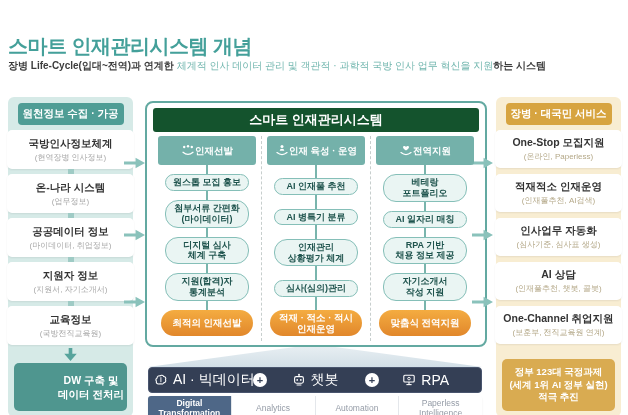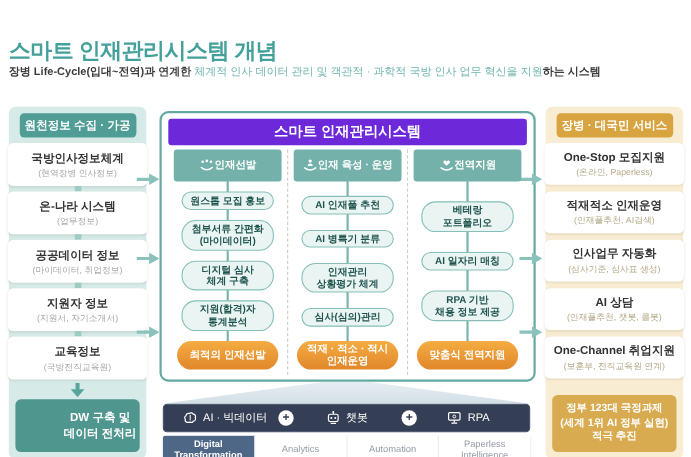--- a/index.html
+++ b/index.html
@@ -25,38 +25,38 @@
   .side-right .side-card { height:38px; margin-bottom:6px; }
   .side-right .side-card .s { color:#B4A888; }
   .conn { width:6px; height:5px; background:#9FCBC5; flex:none; }
   .arr-d { width:13px; height:13px; background:#57A49C; clip-path:polygon(36% 0,64% 0,64% 45%,98% 45%,50% 100%,2% 45%,36% 45%); margin:3px auto 2px; flex:none; }
   .side-foot { width:113px; border-radius:5px; color:#fff; font-size:10.5px; font-weight:700; text-align:center; display:flex; align-items:center; justify-content:center; white-space:pre-line; line-height:1.35; flex:1; }
   .side-left  .side-foot { background:#4F968F;padding-left:41px; }
   .side-right .side-foot { background:#D9AB51; font-size:9.5px; margin-top:9px; }
 
   
   .center-panel { position:absolute; left:145px; top:72px; width:342px; height:246px; background:#fff; border:2px solid #63A9A1; border-radius:8px; padding:5px 6px 4px; display:flex; flex-direction:column; }
-  .center-head { height:24px; background:#6d28d9; border-radius:3px; color:#fff; font-size:13px; font-weight:700; display:flex; align-items:center; justify-content:center; flex:none; }
+  .center-head { height:24px; background:#14532d; border-radius:3px; color:#fff; font-size:13px; font-weight:700; display:flex; align-items:center; justify-content:center; flex:none; }
   .cols { flex:1; display:flex; margin-top:4px; }
   .pcol { flex:1; position:relative; display:flex; flex-direction:column; align-items:center; padding:0 5px 2px; }
   .pcol:not(:last-child) { border-right:1px dashed #C7CECD; }
   .pcol .vline { position:absolute; left:50%; top:26px; bottom:16px; width:2px; background:#79B5AD; transform:translateX(-50%); }
   .pcol-head { position:relative; z-index:1; width:100%; height:29px; background:#74B1AA; border-radius:3px; color:#fff; display:flex; flex-direction:row; align-items:center; justify-content:center; gap:0; flex:none; }
   .pcol-head .lbl { font-size:9.5px; font-weight:700; line-height:1; margin-top:1px; }
   .pills { position:relative; z-index:1; flex:1; width:100%; display:flex; flex-direction:column; justify-content:space-evenly; align-items:center; }
   .pill { min-width:86%; max-width:100%; background:#EAF5F3; border:1.5px solid #85BFB8; border-radius:13px; color:#1F544E; font-size:9px; font-weight:700; text-align:center; padding:2px 5px; white-space:pre-line; line-height:1.2; }
   .orange { position:relative; z-index:1; width:94%; min-height:26px; border-radius:14px; background:linear-gradient(180deg,#F4AC41,#E1872B); color:#fff; font-size:9.5px; font-weight:700; display:flex; align-items:center; justify-content:center; text-align:center; white-space:pre-line; line-height:1.2; margin-bottom:3px; flex:none; }
 
   
   .arr-r { position:absolute; width:21px; height:12px; background:#8AC2BB; clip-path:polygon(0 38%,55% 38%,55% 6%,100% 50%,55% 94%,55% 62%,0 62%); }
 
   
   .funnel { position:absolute; left:148px; top:318px; width:334px; height:20px; background:linear-gradient(180deg,#E7EEF2,#D2DFE7); clip-path:polygon(44% 0,56% 0,100% 100%,0 100%); }
   .tech-bar { position:absolute; left:148px; top:338px; width:334px; height:26px; background:#343F55; border:1px solid #49556E; border-radius:4px; display:flex; }
-  .seg { flex:1; display:flex; align-items:center; justify-content:center; gap:5px; color:#fff; font-size:10px; font-weight:500; }
+  .seg { flex:1; display:flex; align-items:center; justify-content:center; gap:5px; color:#fff; font-size:14px; font-weight:500; }
   .plus { position:absolute; top:50%; transform:translate(-50%,-50%); width:14px; height:14px; background:#fff; border-radius:50%; color:#343F55; font-size:11px; font-weight:800; display:flex; align-items:center; justify-content:center; line-height:1; }
   .plus.p1 { left:111px; } .plus.p2 { left:223px; }
 
   .tabs { position:absolute; left:148px; top:367px; width:334px; height:25px; display:flex; background:#fff; border-radius:3px; box-shadow:0 1px 2px rgba(0,0,0,.08); overflow:hidden; }
   .tab { flex:1; display:flex; align-items:center; justify-content:center; text-align:center; font-size:8.5px; color:#959CA7; line-height:1.15; padding:0 5px; border-right:1px solid #E4E7EB; background:#fff; }
   .tab:last-child { border-right:none; }
   .tab.active { background:#4E6787; color:#fff; font-weight:700; }
 
   
   .wm { position:absolute; left:4px; top:387px; display:flex; gap:8px; opacity:.45; }
@@ -165,20 +165,22 @@
               </svg>
           </span>
           <span class="lbl">전역지원</span>
         </div>
         <div class="pills">
           <div class="pill">베테랑
 포트폴리오</div>
           <div class="pill">AI 일자리 매칭</div>
           <div class="pill">RPA 기반
 채용 정보 제공</div>
+          <div class="pill">자기소개서
+작성 지원</div>
         </div>
         <div class="orange">맞춤식 전역지원</div>
       </div>
 
     </div>
   </div>
 
   <div class="side-panel side-right">
     <div class="side-head">장병 · 대국민 서비스</div>
     <div class="side-card">

